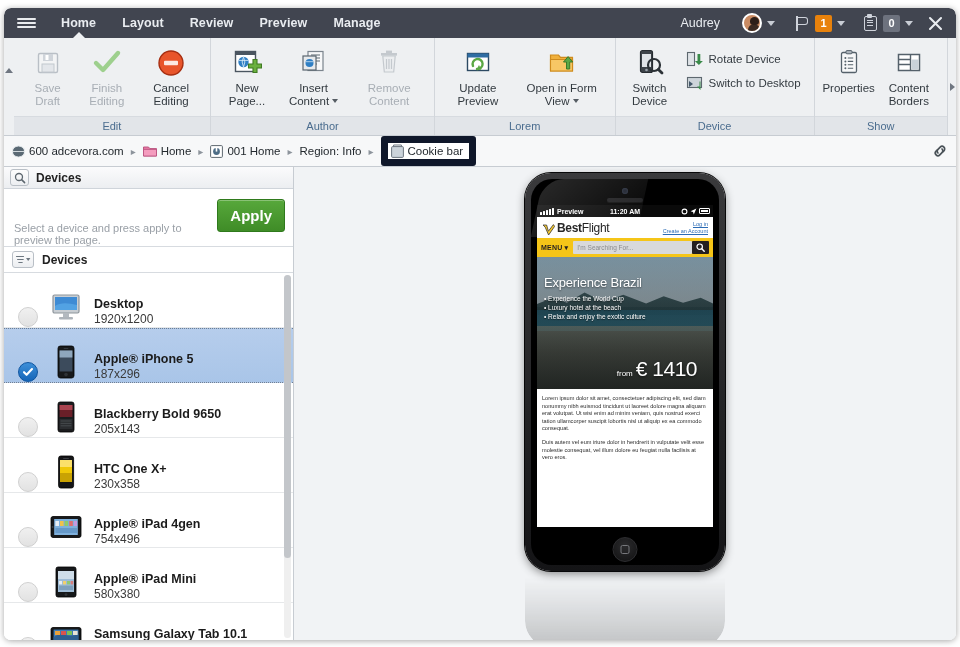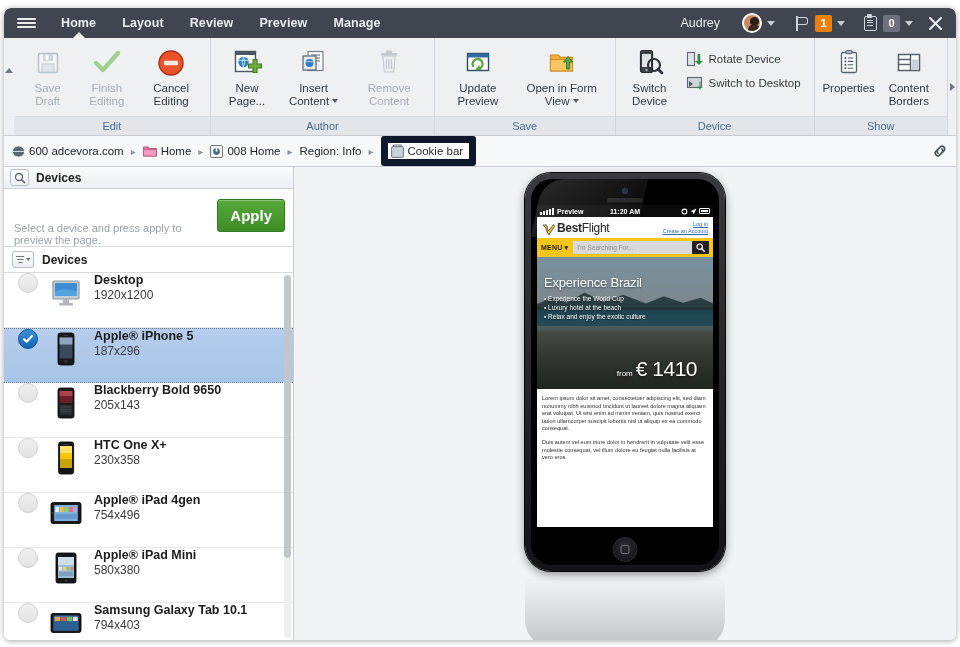--- a/index.html
+++ b/index.html
@@ -149,21 +149,21 @@
     display:flex; align-items:center; padding:0 8px;
   }
   .sect-head .shicon {
     width:22px; height:17px; border:1px solid #b9bfc6; border-radius:3px;
     background:linear-gradient(#fdfdfd,#eceef1); display:flex; align-items:center;
     justify-content:center; margin-right:8px; cursor:pointer;
   }
   .sect-head .shtitle { font-size:12px; font-weight:bold; color:#222; }
   .devlist { flex:1; overflow:hidden; position:relative; background:#fff; }
   .devrow {
-    display:flex; align-items:flex-start; height:55px; padding:0 10px 0 14px;
+    display:flex; align-items:flex-end; height:55px; padding:0 10px 0 14px;
     border-bottom:1px solid #e6e8ea; cursor:pointer;
   }
   .devrow.selected {
     background:linear-gradient(#b6cdec,#a9c5e8);
     border-top:1px dotted #6f7e92; border-bottom:1px dotted #6f7e92;
   }
   .radio {
     width:20px; height:20px; border-radius:50%; flex:0 0 20px;
     background:linear-gradient(#f0f0f0,#e2e2e2); border:1px solid #d0d0d0; margin-right:12px;
   }
@@ -417,21 +417,21 @@
               <path d="M3.5 6 h8 l2 2.4 h12 v13.6 h-22z" fill="#f0b03c" stroke="#cf8b1d" stroke-width="1.2"></path>
               <path d="M3.5 10.5 h22 v11.5 h-22z" fill="#f7c765" stroke="#cf8b1d" stroke-width="1.1"></path>
               <path d="M19.5 20 v-7 h-3 l4.6-5.4 l4.6 5.4 h-3 v7z" fill="#5ba845" stroke="#3a7a2a" stroke-width="1"></path>
             </svg>
           </div>
           <div class="lbl">
             <span>Open in Form View</span><span class="dcaret"></span>
           </div>
         </div>
       </div>
-      <div class="rgroup-title">Save</div>
+      <div class="rgroup-title">Lorem</div>
     </div>
 
     <div class="rgroup">
       <div class="rgroup-items">
         <div class="bigbtn">
           <div class="ico">
             <svg width="30" height="30" viewBox="0 0 30 30">
               <rect x="5.5" y="2.5" width="12" height="22" rx="2" fill="#3d4349" stroke="#272c31" stroke-width="1.2"></rect>
               <rect x="7" y="6" width="9" height="13" fill="#dfe3e7"></rect>
               <circle cx="11.5" cy="22" r="1.3" fill="#9aa2a9"></circle>
@@ -523,21 +523,21 @@
     </div>
     <span class="csep">▸</span>
     <div class="crumb">
       <span class="cico">
         <svg width="13" height="13" viewBox="0 0 13 13">
             <rect x=".6" y=".6" width="11.8" height="11.8" rx="1" fill="#fff" stroke="#5d676f" stroke-width="1"></rect>
             <circle cx="6.5" cy="6.5" r="3.4" fill="#4e6d86"></circle>
             <rect x="5.7" y="3" width="1.6" height="3.6" fill="#fff"></rect>
           </svg>
       </span>
-      <span>008 Home</span>
+      <span>001 Home</span>
     </div>
     <span class="csep">▸</span>
     <div class="crumb">
       <span>Region: Info</span>
     </div>
     <span class="csep">▸</span>
     <div class="crumb boxed">
       <span class="cico">
         <svg width="13" height="14" viewBox="0 0 13 14">
             <rect x=".6" y="2.6" width="11.8" height="10.8" rx="1" fill="#cbd3da" stroke="#6d7780" stroke-width="1"></rect>

